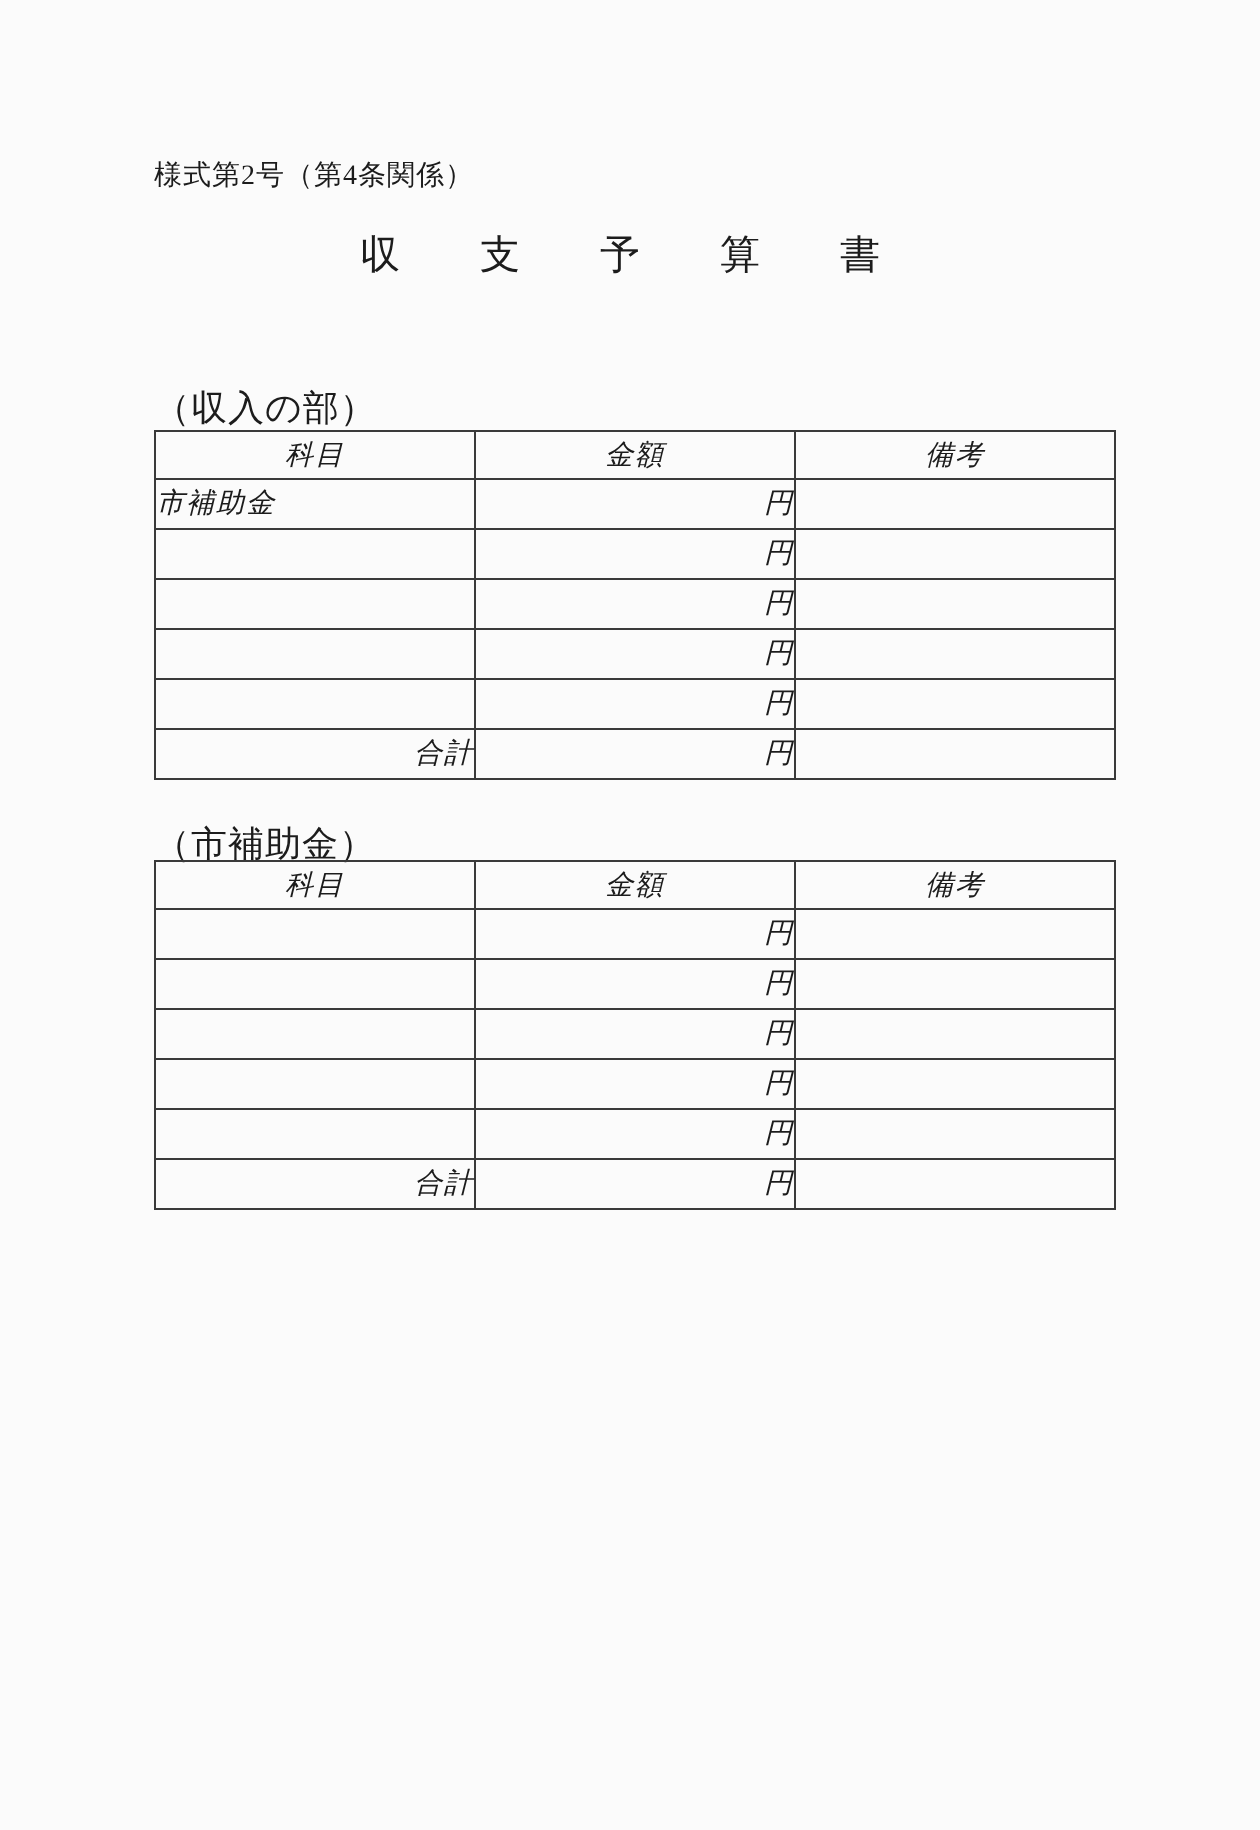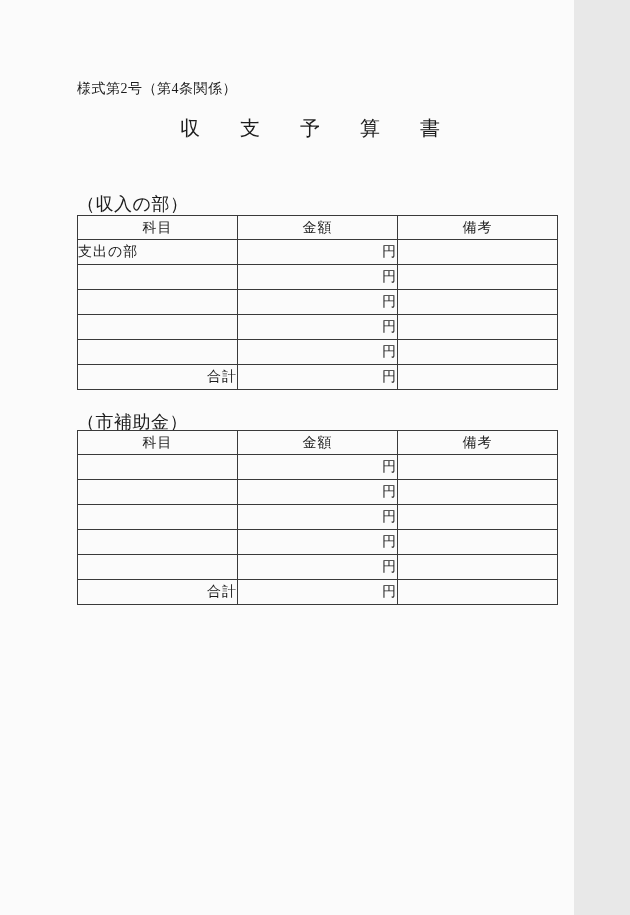--- a/index.html
+++ b/index.html
@@ -4,21 +4,21 @@
 <style>
   * { margin: 0; padding: 0; box-sizing: border-box; }
   html, body { background: #e8e8e8; }
   body {
     width: 630px; height: 915px;
     font-family: "Liberation Serif", "DejaVu Serif", serif;
     color: #1c1c1c;
   }
   .page {
     position: relative;
-    width: 574px; height: 915px;
+    width: 630px; height: 915px;
     background: #fbfbfb;
     overflow: hidden;
   }
   .form-number {
     position: absolute;
     left: 77px; top: 81px;
     font-size: 14px; line-height: 15px;
     letter-spacing: 0.5px;
   }
   .doc-title {
@@ -44,20 +44,21 @@
     letter-spacing: 0.5px;
   }
   .section-label.income { top: 197px; }
   .section-label.expense { top: 415px; }
   table.budget {
     position: absolute;
     left: 77px;
     width: 480px;
     border-collapse: collapse;
     table-layout: fixed;
+    font-style: italic;
   }
   table.budget.income { top: 215px; }
   table.budget.expense { top: 430px; }
   table.budget col { width: 160px; }
   table.budget th, table.budget td {
     border: 1px solid #3a3a3a;
     font-size: 14px;
     font-weight: normal;
     height: 24px;
     padding: 0;
@@ -91,21 +92,21 @@
       </colgroup>
     <thead>
       <tr>
         <th>科目</th>
         <th>金額</th>
         <th>備考</th>
       </tr>
     </thead>
     <tbody>
       <tr>
-        <td class="cell-subject">支出の部</td>
+        <td class="cell-subject">市補助金</td>
         <td class="cell-amount">円</td>
         <td class="cell-note"></td>
       </tr>
       <tr>
         <td class="cell-subject"></td>
         <td class="cell-amount">円</td>
         <td class="cell-note"></td>
       </tr>
       <tr>
         <td class="cell-subject"></td>

